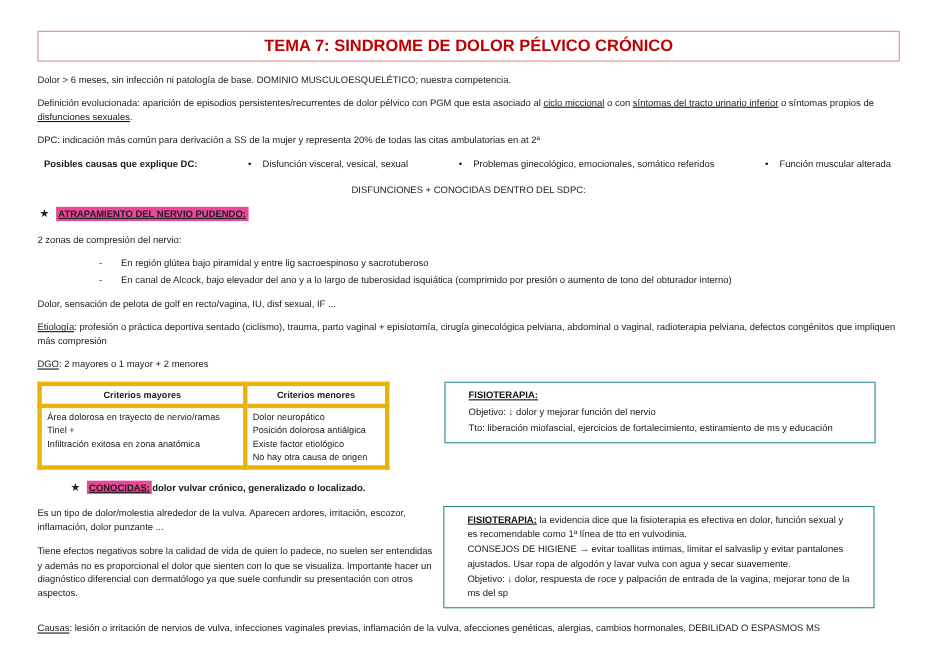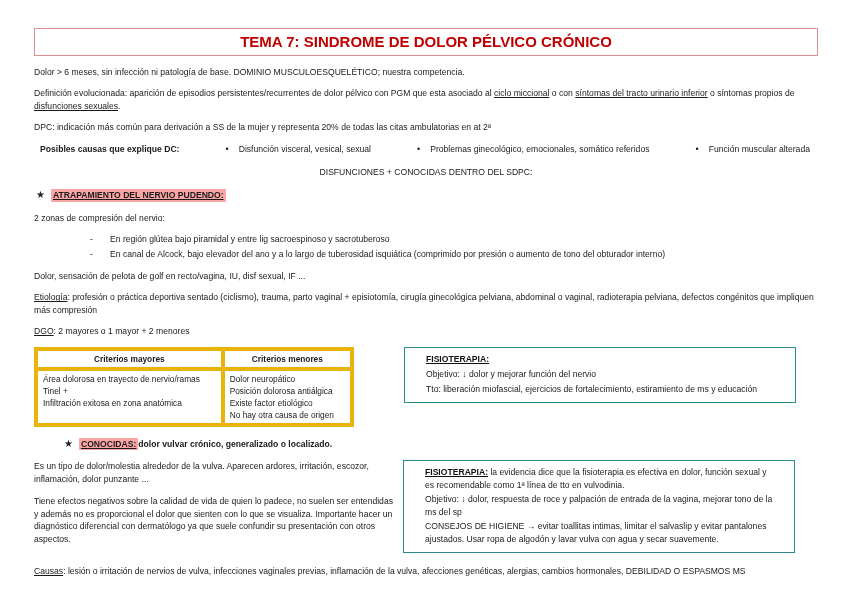--- a/index.html
+++ b/index.html
@@ -33,21 +33,21 @@
     justify-content: space-between;
     margin: 0 8px 10px 6px;
   }
   .causes-row .label { font-weight: 700; }
   .cause-item { display: inline-flex; align-items: baseline; }
   .cause-item .bullet { margin-right: 10px; font-size: 9px; }
   .section-heading { text-align: center; margin: 2px 0 10px 0; }
   .star-line { margin: 0 0 9px 0; display: flex; align-items: baseline; }
   .star { margin: 0 6px 0 2px; font-size: 10px; color: #222; }
   .hl {
-    background: #fca5a5;
+    background: #ec4899;
     text-decoration: underline;
     font-weight: 700;
     padding: 0 2px;
     text-align: center;
   }
   .star-line .rest { font-weight: 700; }
   .subitem { display: flex; margin: 0 0 3px 56px; }
   .subitem .dash { width: 20px; flex: 0 0 20px; }
   .two-col { display: flex; align-items: flex-start; margin-bottom: 10px; }
   table.criterios {
@@ -181,20 +181,20 @@
   </div>
 
   <div class="two-col">
     <div class="vulvo-left">
       <p>Es un tipo de dolor/molestia alrededor de la vulva. Aparecen ardores, irritación, escozor, inflamación, dolor punzante ...</p>
       <p>Tiene efectos negativos sobre la calidad de vida de quien lo padece, no suelen ser entendidas y además no es proporcional el dolor que sienten con lo que se visualiza. Importante hacer un diagnóstico diferencial con dermatólogo ya que suele confundir su presentación con otros aspectos.</p>
     </div>
 
     <div class="teal-box vulvo-gap">
       <p><span class="box-title">FISIOTERAPIA:</span><span> la evidencia dice que la fisioterapia es efectiva en dolor, función sexual y es recomendable como 1ª línea de tto en vulvodinia.</span></p>
+      <p>CONSEJOS DE HIGIENE → evitar toallitas intimas, limitar el salvaslip y evitar pantalones ajustados. Usar ropa de algodón y lavar vulva con agua y secar suavemente.</p>
       <p>Objetivo: ↓ dolor, respuesta de roce y palpación de entrada de la vagina, mejorar tono de la ms del sp</p>
-      <p>CONSEJOS DE HIGIENE → evitar toallitas intimas, limitar el salvaslip y evitar pantalones ajustados. Usar ropa de algodón y lavar vulva con agua y secar suavemente.</p>
     </div>
   </div>
 
   <p class="para"><span class="u">Causas</span><span>: lesión o irritación de nervios de vulva, infecciones vaginales previas, inflamación de la vulva, afecciones genéticas, alergias, cambios hormonales, DEBILIDAD O ESPASMOS MS</span></p>
 
 </div>
 
 </body></html>

